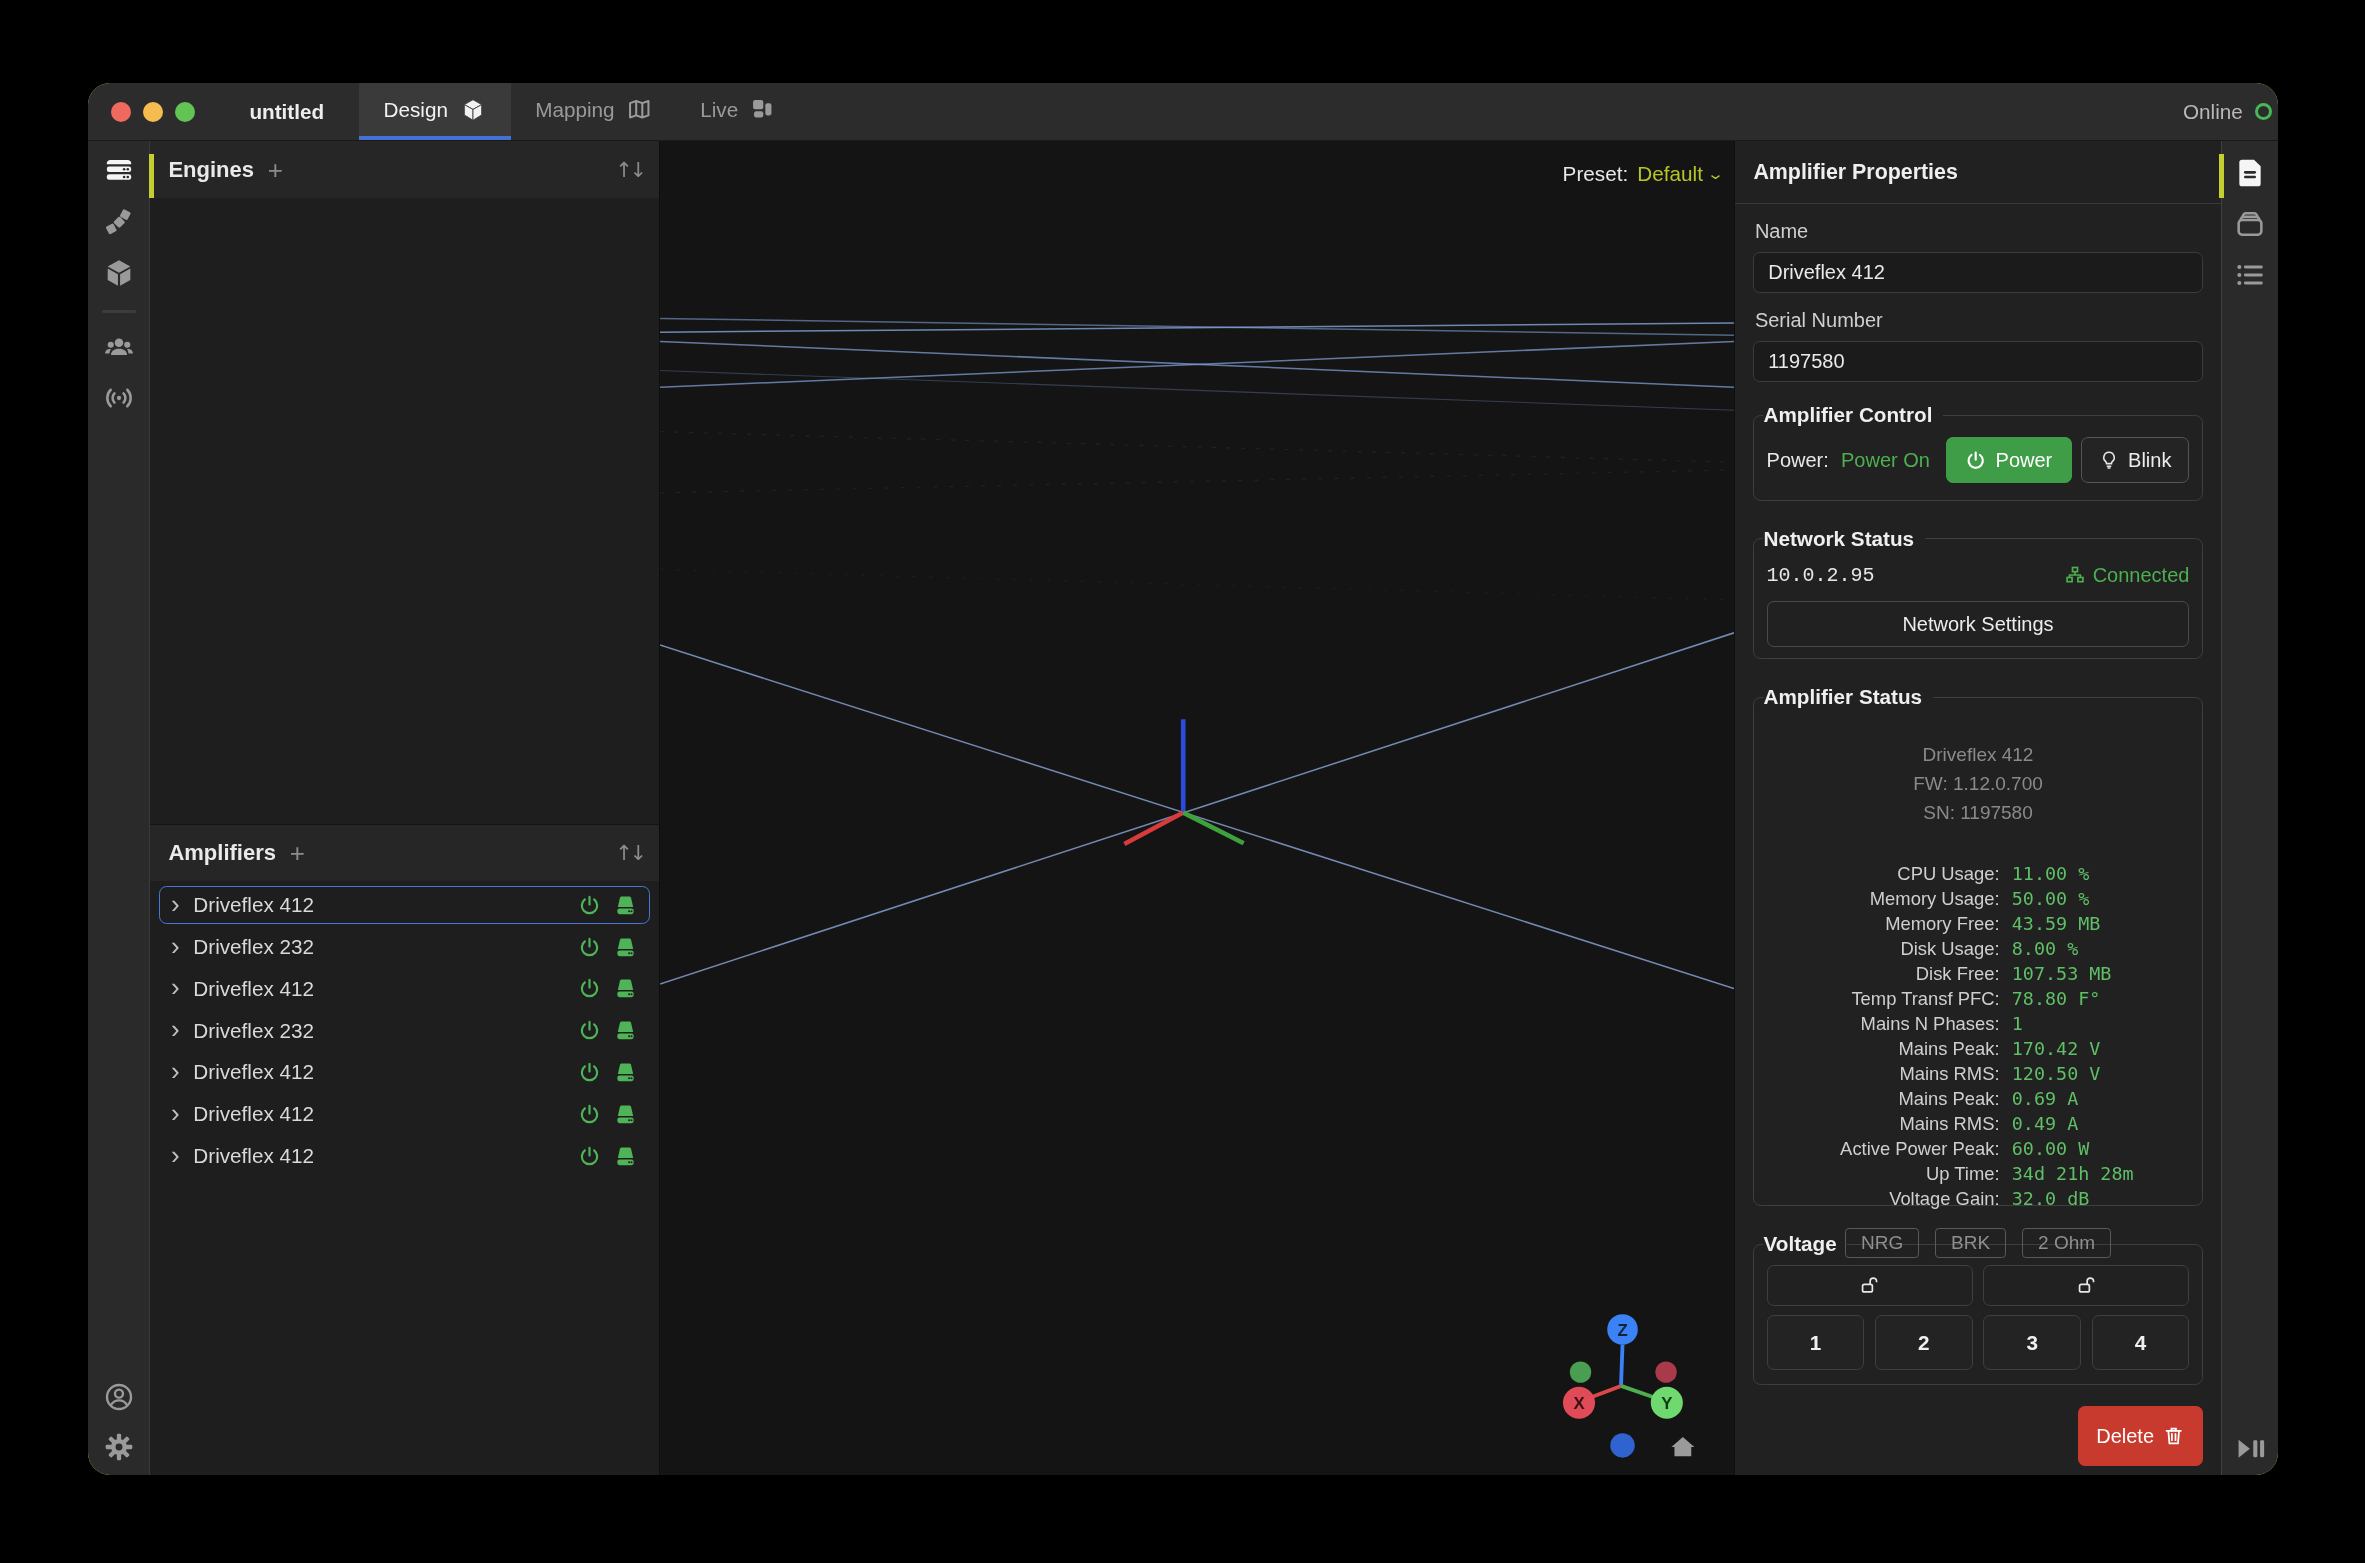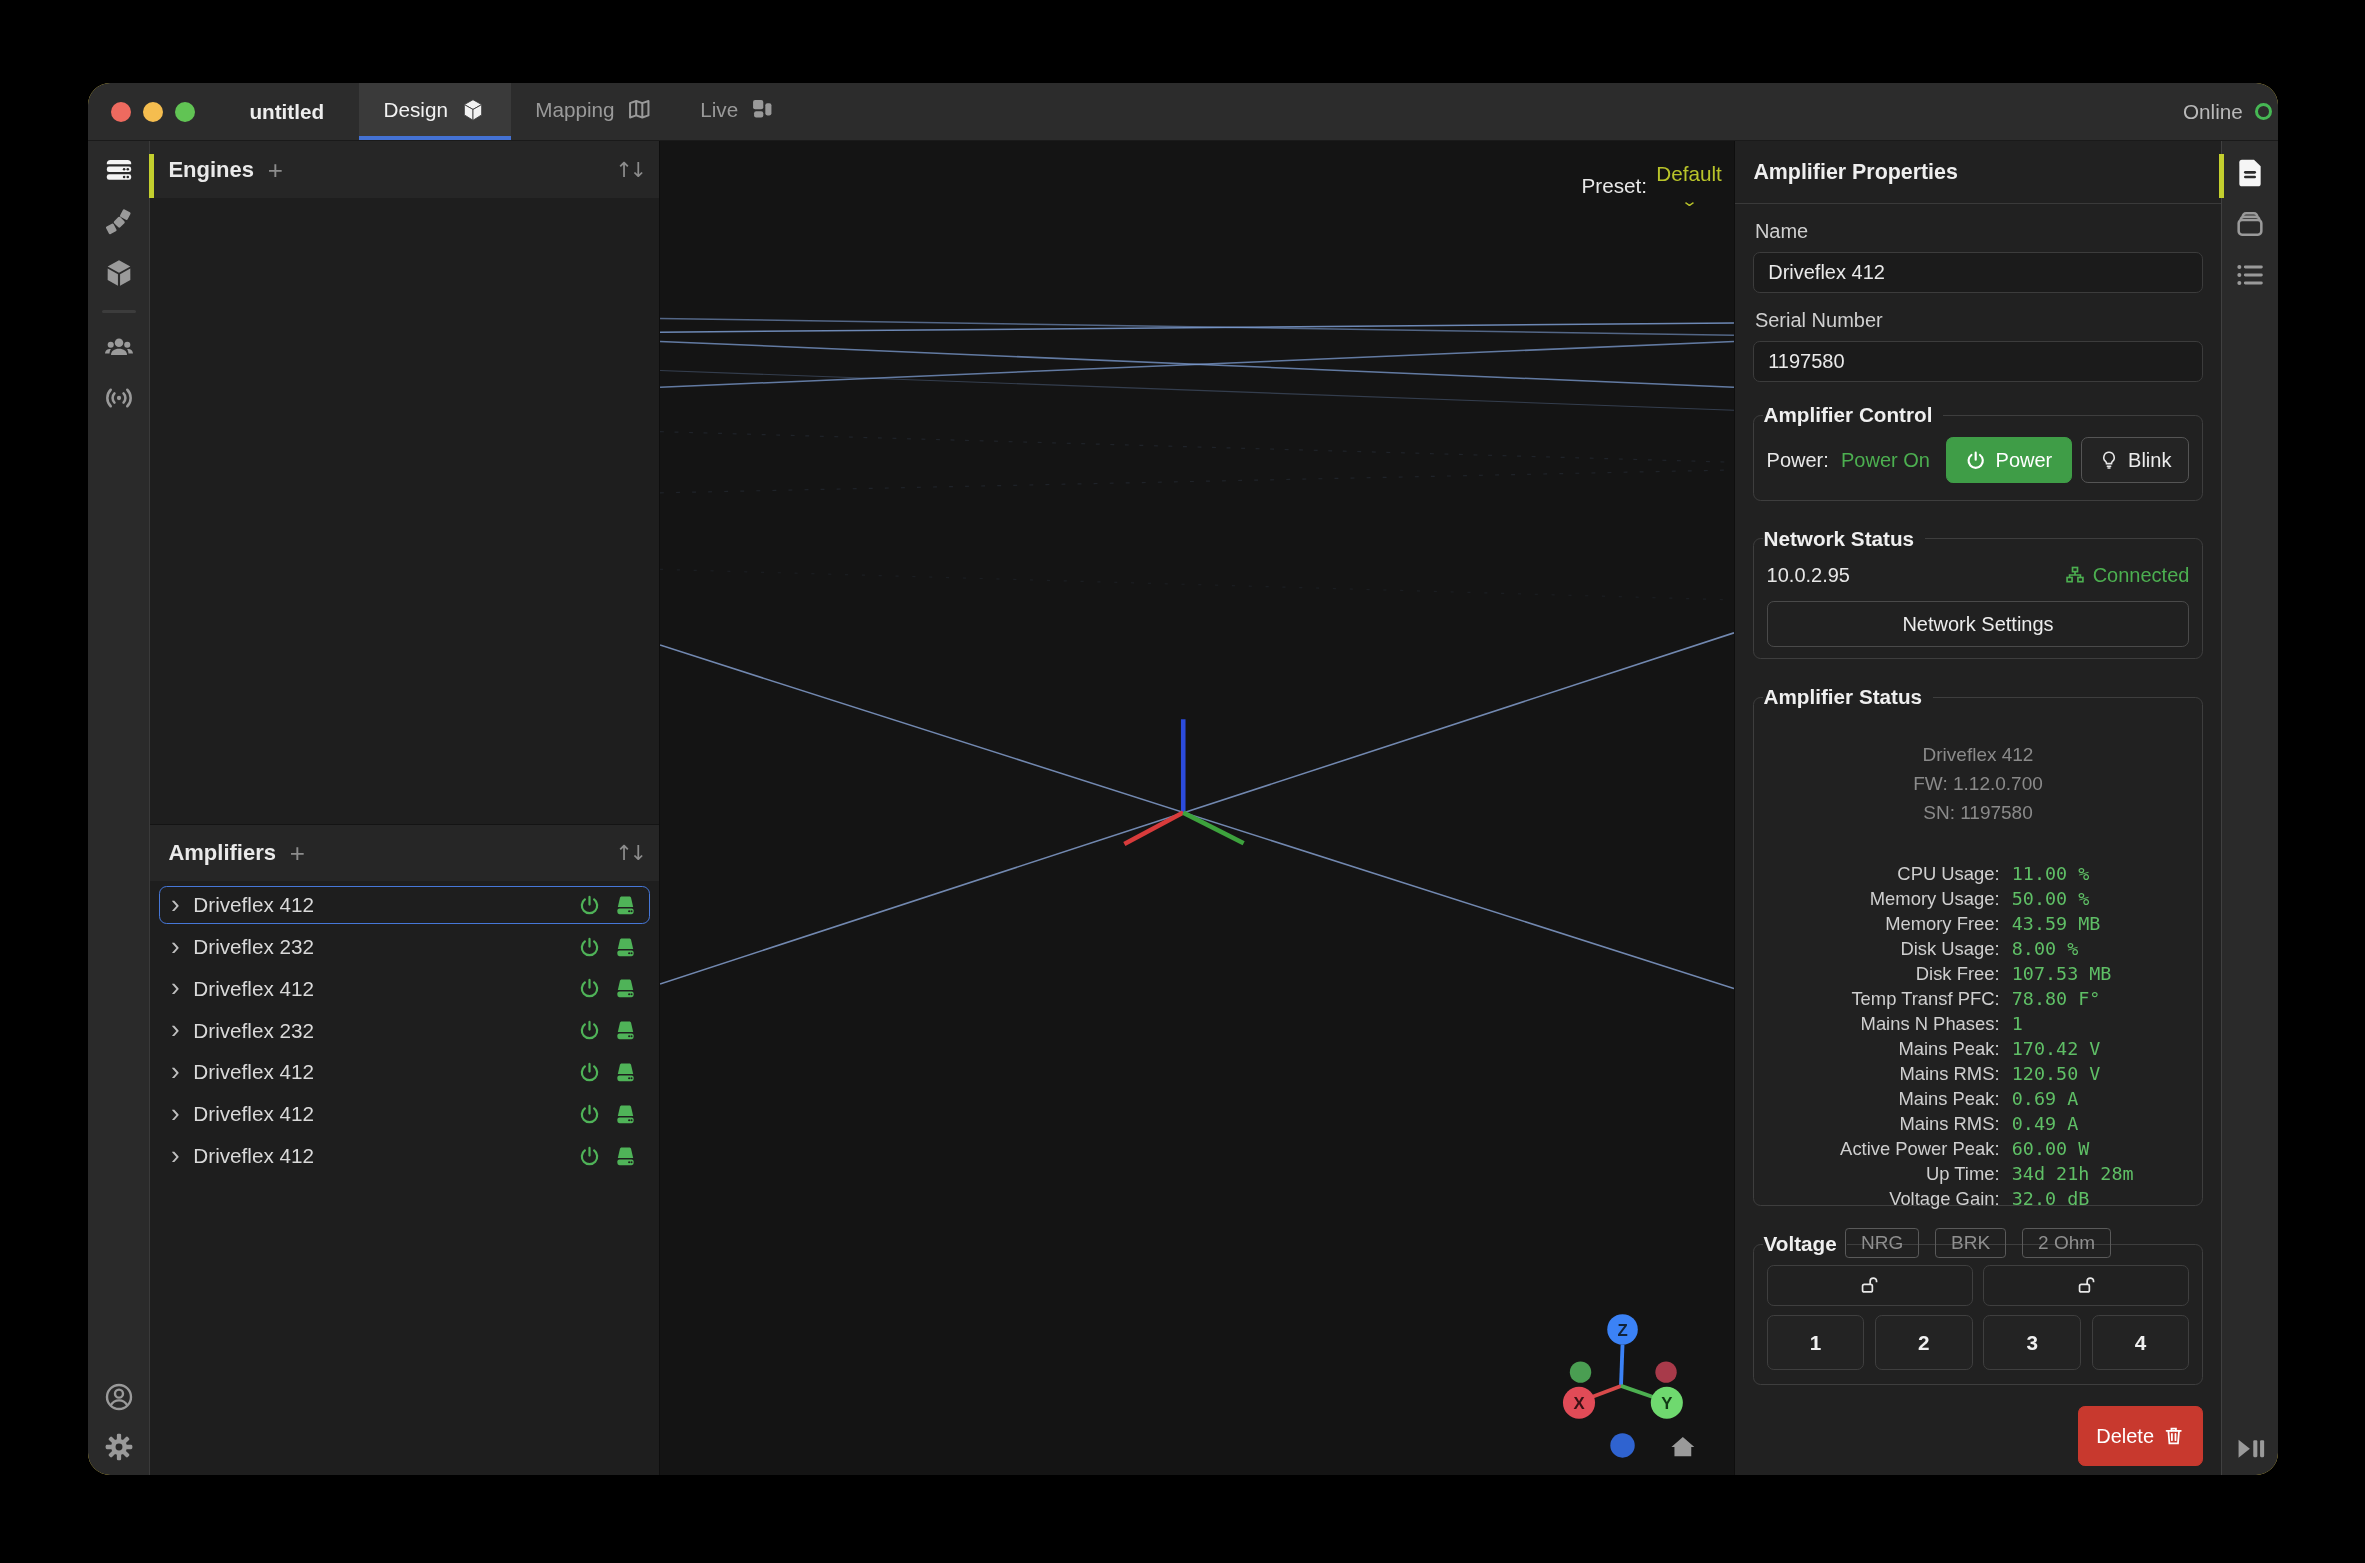--- a/index.html
+++ b/index.html
@@ -44,21 +44,21 @@
   #amp-list { flex:1; background:#1e1e1e; padding:3.8px 0; }
   .amp-row { height:38px; margin:1.5px 9.2px 3.8px 9.2px; border:1.5px solid transparent; border-radius:7.7px;
     display:flex; align-items:center; padding:0 12.2px 0 10.7px; }
   .amp-row.selected { border-color:#4677d8; }
   .amp-chevron { color:#c0c0c0; font-size:26px; line-height:1; margin-top:-3.1px;}
   .amp-name { color:#d9d9d9; font-size:20.7px; margin-left:13.8px; }
   .amp-icons { margin-left:auto; display:flex; align-items:center; gap:12.2px; color:#4fb358;}
   
   #viewport { position:absolute; left:572px; top:0; width:1074px; bottom:0; background:#141414; }
   #preset { position:absolute; top:21px; right:12.2px; font-size:20.7px; color:#e8e8e8; display:flex; gap:9.2px; align-items:center;}
-  #preset .preset-val { color:#b9c42a; display:flex; align-items:center; gap:6.1px;flex-direction:column;}
+  #preset .preset-val { color:#b9c42a; display:flex; align-items:center; gap:6.1px;}
   #preset .chev-down { font-size:15.3px; transform:scaleX(1.4); }
   #scene { position:absolute; inset:0; }
   #gizmo { position:absolute; left:877px; top:1173px; }
   
   #right-panel { position:absolute; left:1646px; top:0; width:487px; bottom:0; background:#212121; border-left:0.8px solid #0e0e0e;}
   #rp-header { height:63px; border-bottom:1.5px solid #3a3a3a; display:flex; align-items:center; padding:0 18.4px;
     color:#efefef; font-size:21.4px; font-weight:700;}
   #rp-body { position:absolute; top:64px; left:0; right:0; bottom:0; padding:0 18.4px; }
   .field-label { color:#cfcfcf; font-size:20px; margin:15.3px 0 9.2px 1.5px; }
   .text-input { width:100%; height:41px; background:#1b1b1b; border:1.5px solid #3c3c3c; border-radius:6.9px;
@@ -68,21 +68,21 @@
   #control-fieldset { margin-top:21.4px; }
   .control-row { display:flex; align-items:center; height:57px; }
   .power-label { color:#e8e8e8; font-size:20px; }
   .power-state { color:#4caf50; font-size:20px; margin-left:12.2px; }
   .btn { display:flex; align-items:center; justify-content:center; gap:9.2px; border-radius:6.9px;
     font-size:20px; height:46px; cursor:default; }
   #power-btn { margin-left:auto; background:#3f9d47; color:#fff; padding:0 18.4px; border:1.5px solid #3f9d47;}
   #blink-btn { margin-left:9.2px; background:#242424; color:#ececec; padding:0 17px; border:1.5px solid #555;}
   #network-fieldset { margin-top:26px; }
   .net-row { display:flex; align-items:center; height:37px; margin-top:1.5px;}
-  .net-ip { color:#e6e6e6; font-size:20px; }
+  .net-ip { color:#e6e6e6; font-size:20px;font-family:Liberation Mono, monospace; }
   .net-status { margin-left:auto; color:#4caf50; font-size:20px; display:flex; align-items:center; gap:7.7px;}
   #net-settings-btn { width:100%; margin-top:7.7px; background:transparent; border:1.5px solid #4a4a4a; color:#ececec;}
   #status-fieldset { margin-top:26px; height:521px; }
   .status-center { text-align:center; color:#8a8a8a; font-size:19px; line-height:29px; margin-top:26px;}
   #status-rows { margin-top:34px; }
   .status-row { display:grid; grid-template-columns:233px 1fr; align-items:baseline; line-height:25px;}
   .status-row .sl { text-align:right; color:#cfcfcf; font-size:18.4px; }
   .status-row .sv { padding-left:12.2px; color:#5fbf66; font-size:18.4px; font-family:"DejaVu Sans Mono", monospace;}
   #badge-row { display:flex; justify-content:center; gap:15.3px; margin-top:17px;}
   .badge { border:1.5px solid #5a5a5a; border-radius:3.8px; color:#8f8f8f; font-size:19px; padding:3.1px 15.3px;}

